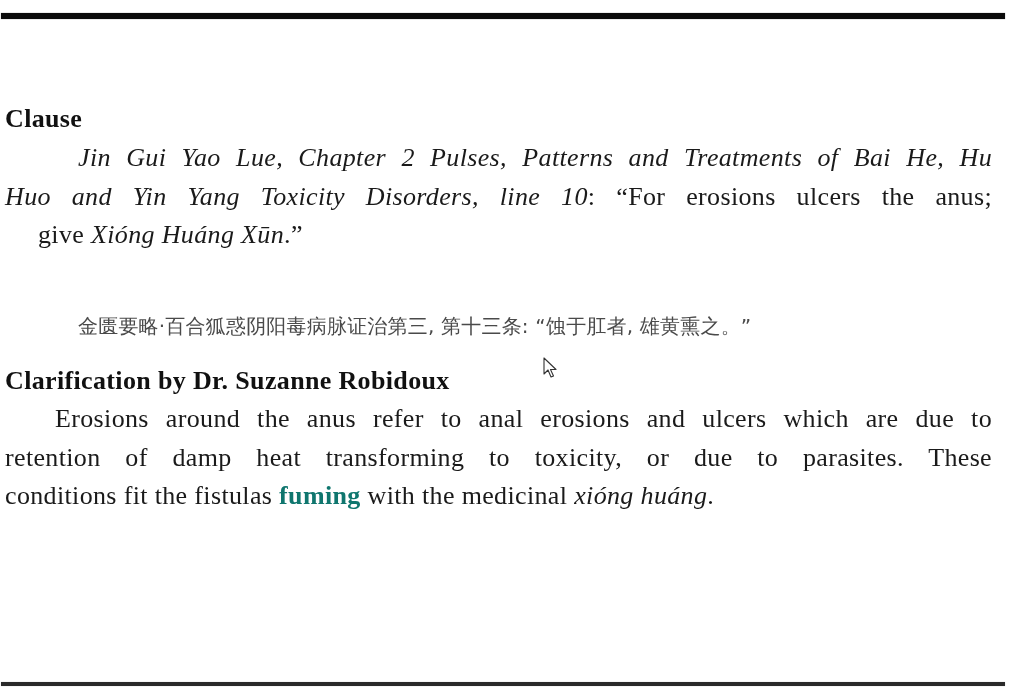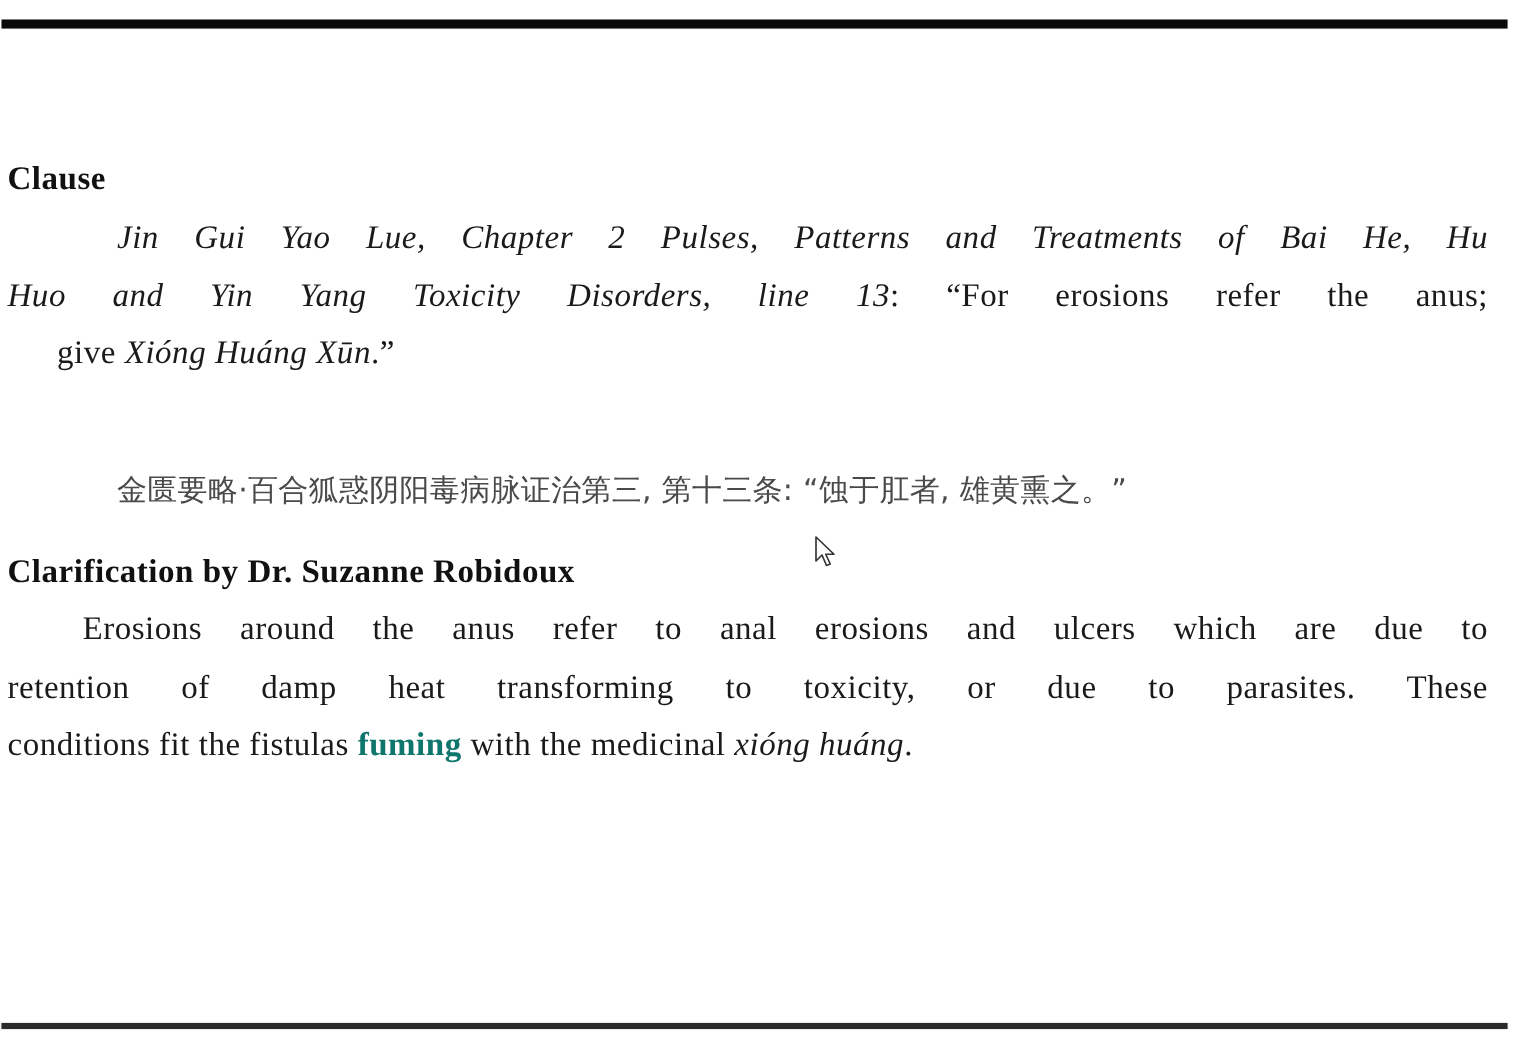--- a/index.html
+++ b/index.html
@@ -30,21 +30,21 @@
       top: 682px;
       width: 1004px;
       height: 4px;
       background: #2a2a2a;
       box-shadow: 0 0 1px #999;
     }
     .line {
       position: absolute;
       left: 5px;
       width: 987px;
-      font-size: 22px;
+      font-size: 26px;
       line-height: 30px;
       white-space: nowrap;
       letter-spacing: 0.35px;
     }
     .line.just {
       white-space: normal;
       text-align: justify;
       text-align-last: justify;
     }
     .heading {
@@ -80,21 +80,21 @@
 
 <div class="line heading" style="top:104px;">
   <span>Clause</span>
 </div>
 
 <div class="line just" style="top:143px; left:78px; width:914px;">
   <span class="it">Jin Gui Yao Lue, Chapter 2 Pulses, Patterns and Treatments of Bai He, Hu</span>
 </div>
 
 <div class="line just" style="top:182px;">
-  <span class="it">Huo and Yin Yang Toxicity Disorders, line 13</span><span>: “For erosions refer the anus;</span>
+  <span class="it">Huo and Yin Yang Toxicity Disorders, line 10</span><span>: “For erosions ulcers the anus;</span>
 </div>
 
 <div class="line" style="top:220px;margin-left:33px;">
   <span>give </span><span class="it">Xióng Huáng Xūn</span><span>.”</span>
 </div>
 
 <div class="cn">金匮要略·百合狐惑阴阳毒病脉证治第三, 第十三条: “蚀于肛者, 雄黄熏之。”</div>
 
 <div class="line heading" style="top:366px;">
   <span>Clarification by Dr. Suzanne Robidoux</span>

